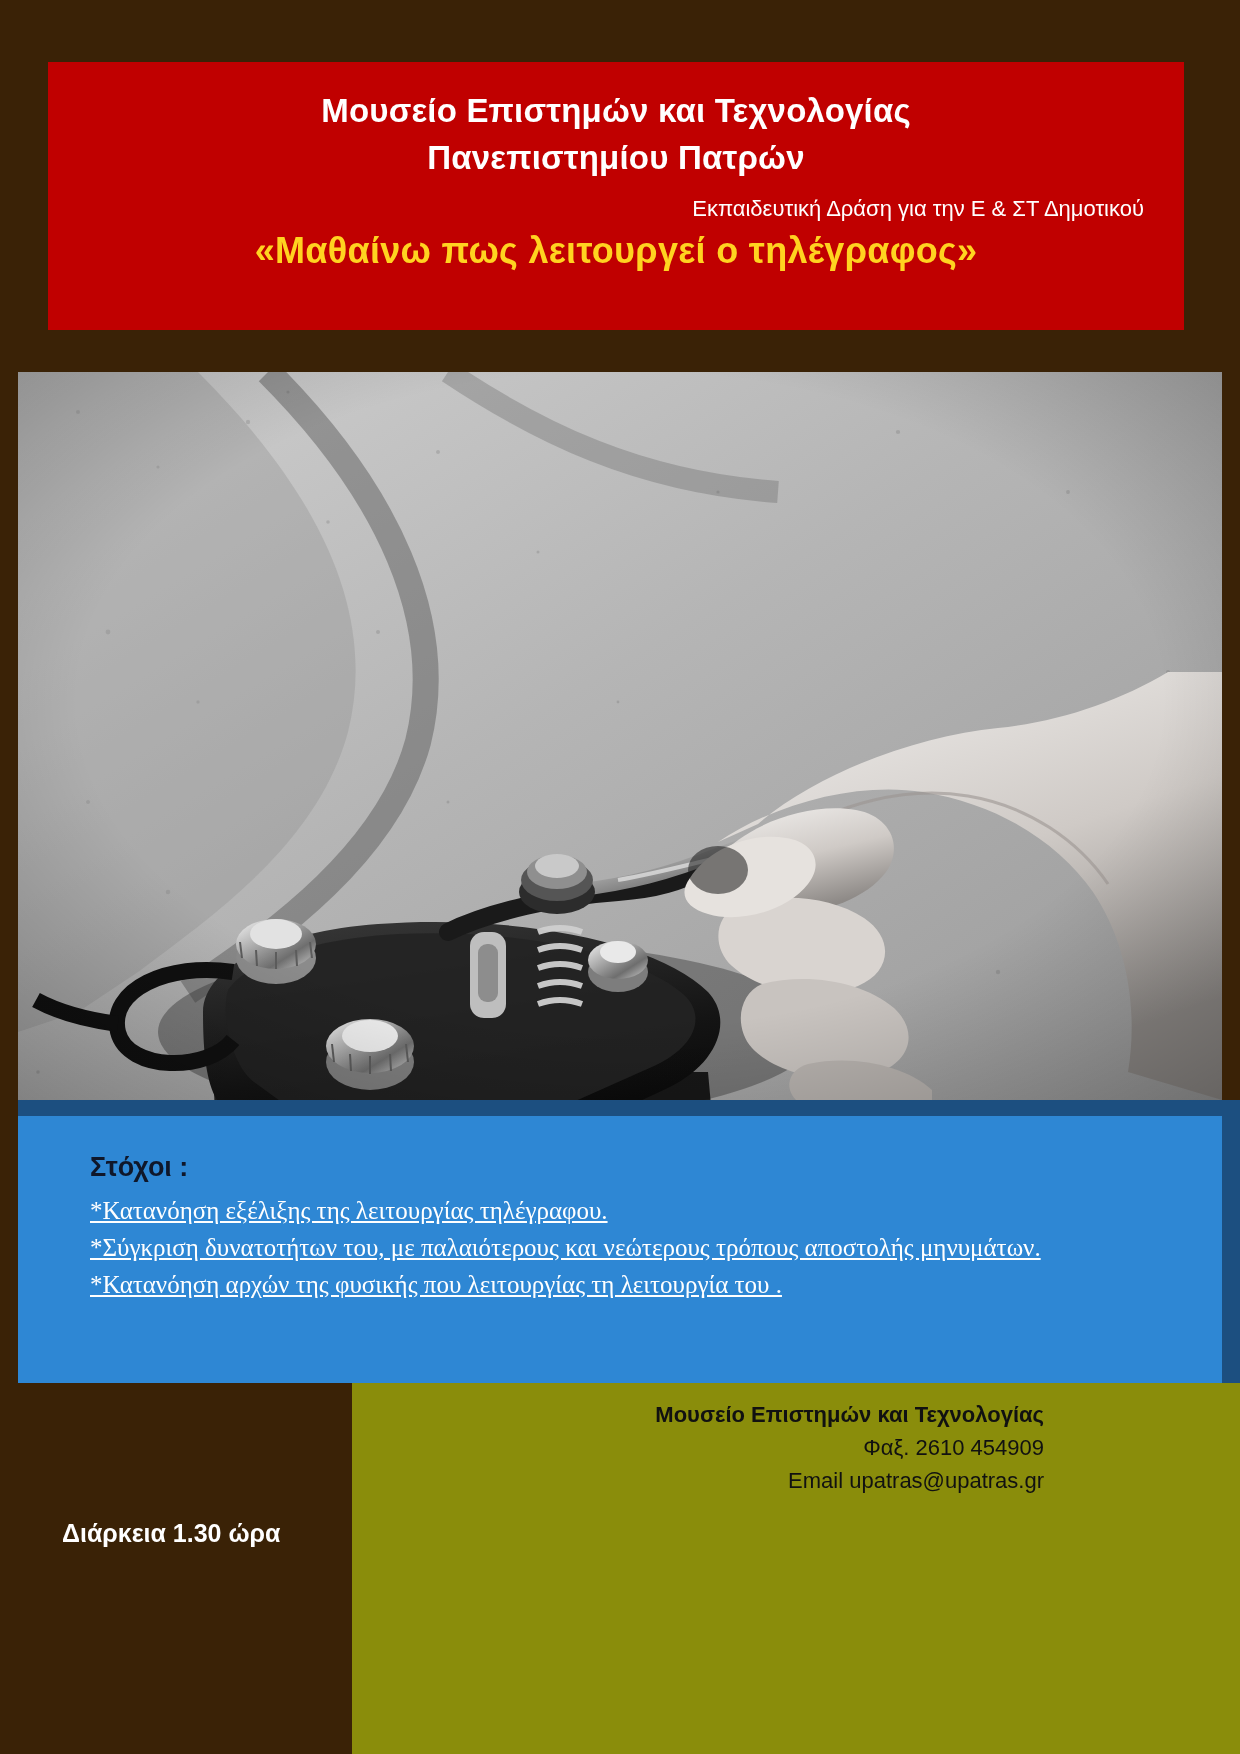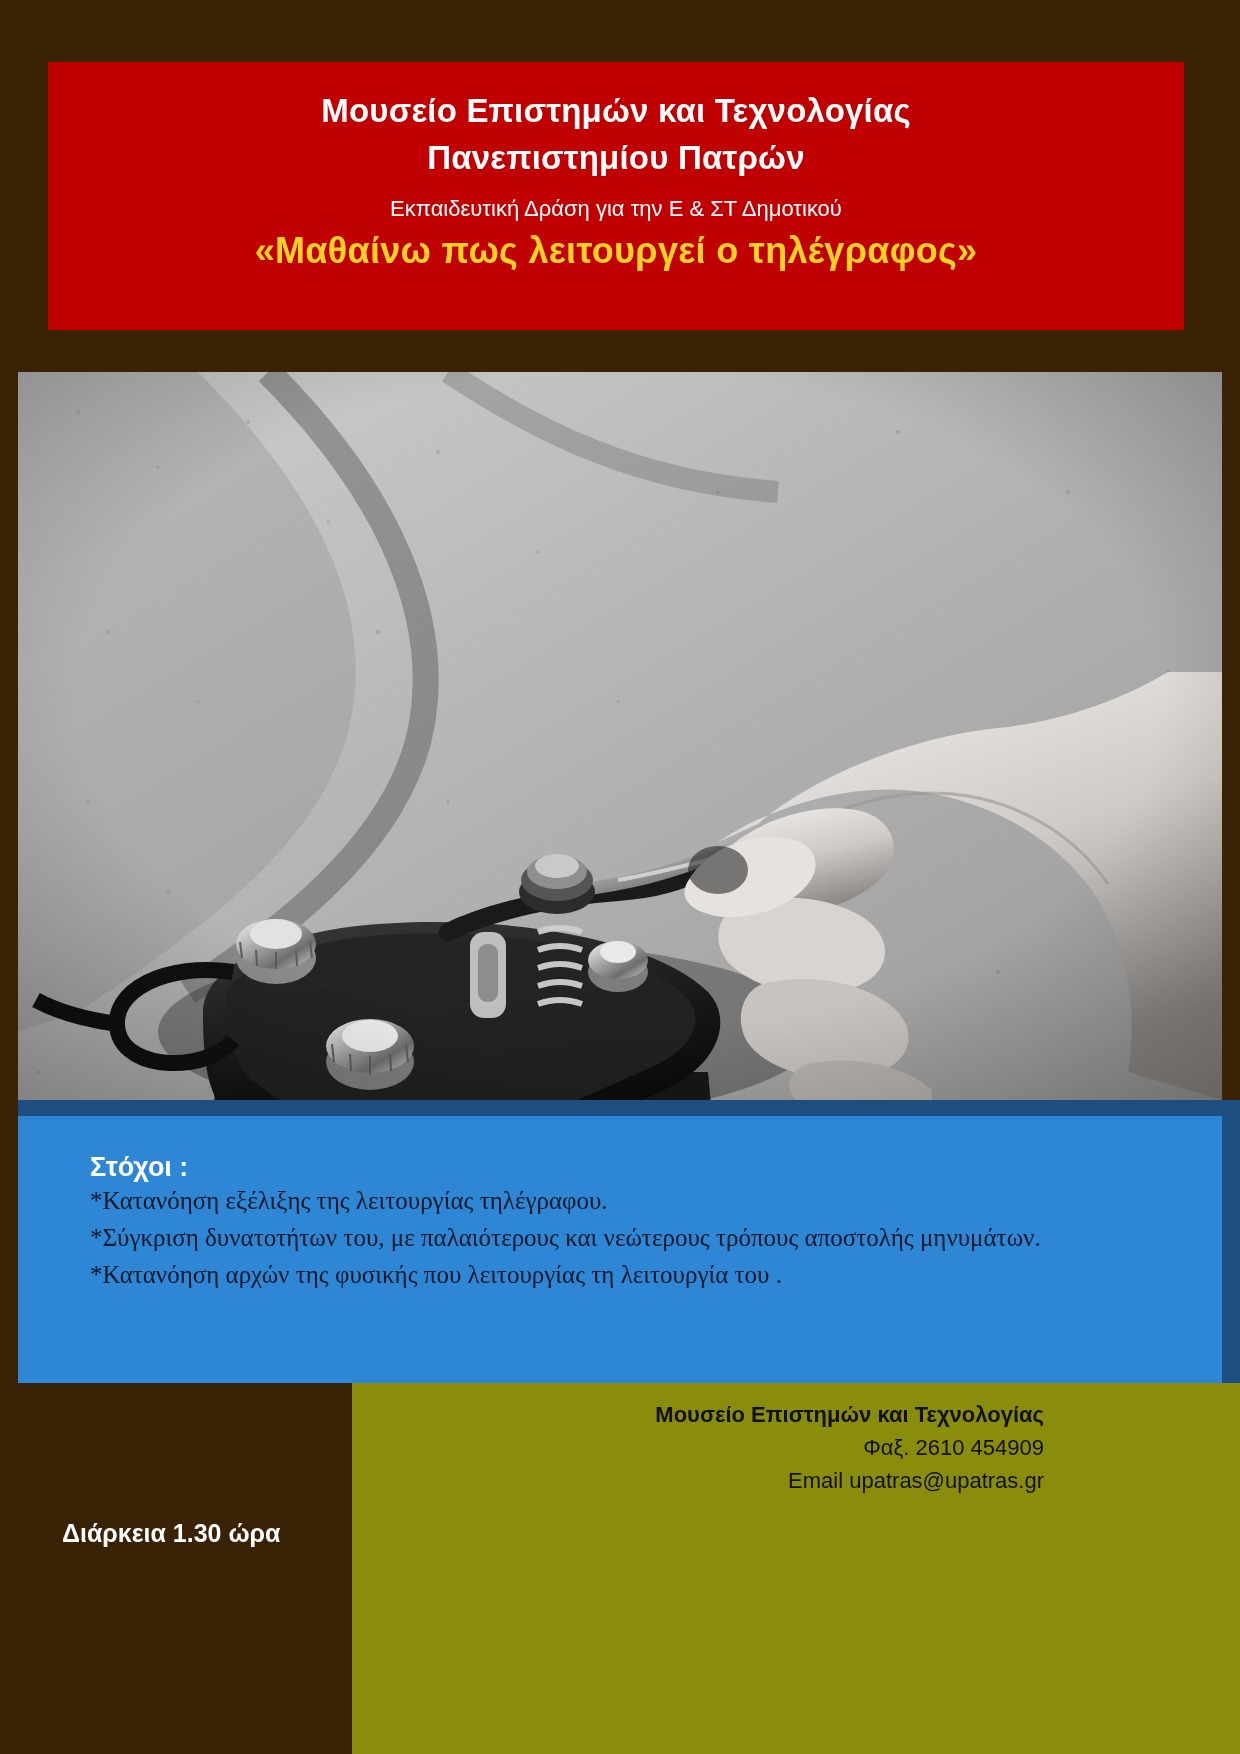--- a/index.html
+++ b/index.html
@@ -32,20 +32,21 @@
     font-size: 33px;
     font-weight: bold;
     line-height: 1.42;
     letter-spacing: 0.2px;
   }
   .header-sub {
     margin-top: 14px;
     font-size: 22px;
     font-weight: normal;
     color: #ffffff;
+    text-align: right;
   }
   .header-title {
     margin-top: 8px;
     font-size: 36px;
     font-weight: bold;
     color: #ffd320;
     letter-spacing: 0.3px;
   }
 
   
@@ -77,27 +78,29 @@
     height: 267px;
     background: #2e87d4;
     box-sizing: border-box;
     padding: 36px 60px 0 72px;
     color: #1b1b1b;
   }
   .goals-title {
     font-family: "Liberation Sans", sans-serif;
     font-size: 27px;
     font-weight: bold;
-    color: #ffffff;
+    color: #0f172a;
+    margin-bottom: 10px;
   }
   .goal-line {
     font-family: "Liberation Serif", serif;
     font-size: 25px;
     line-height: 1.47;
-    color: #0f172a;
+    color: #ffffff;
+    text-decoration: underline;
   }
 
   
   .bottom-dark {
     position: absolute;
     left: 0;
     top: 1383px;
     width: 1240px;
     height: 371px;
     background: #3a2206;

